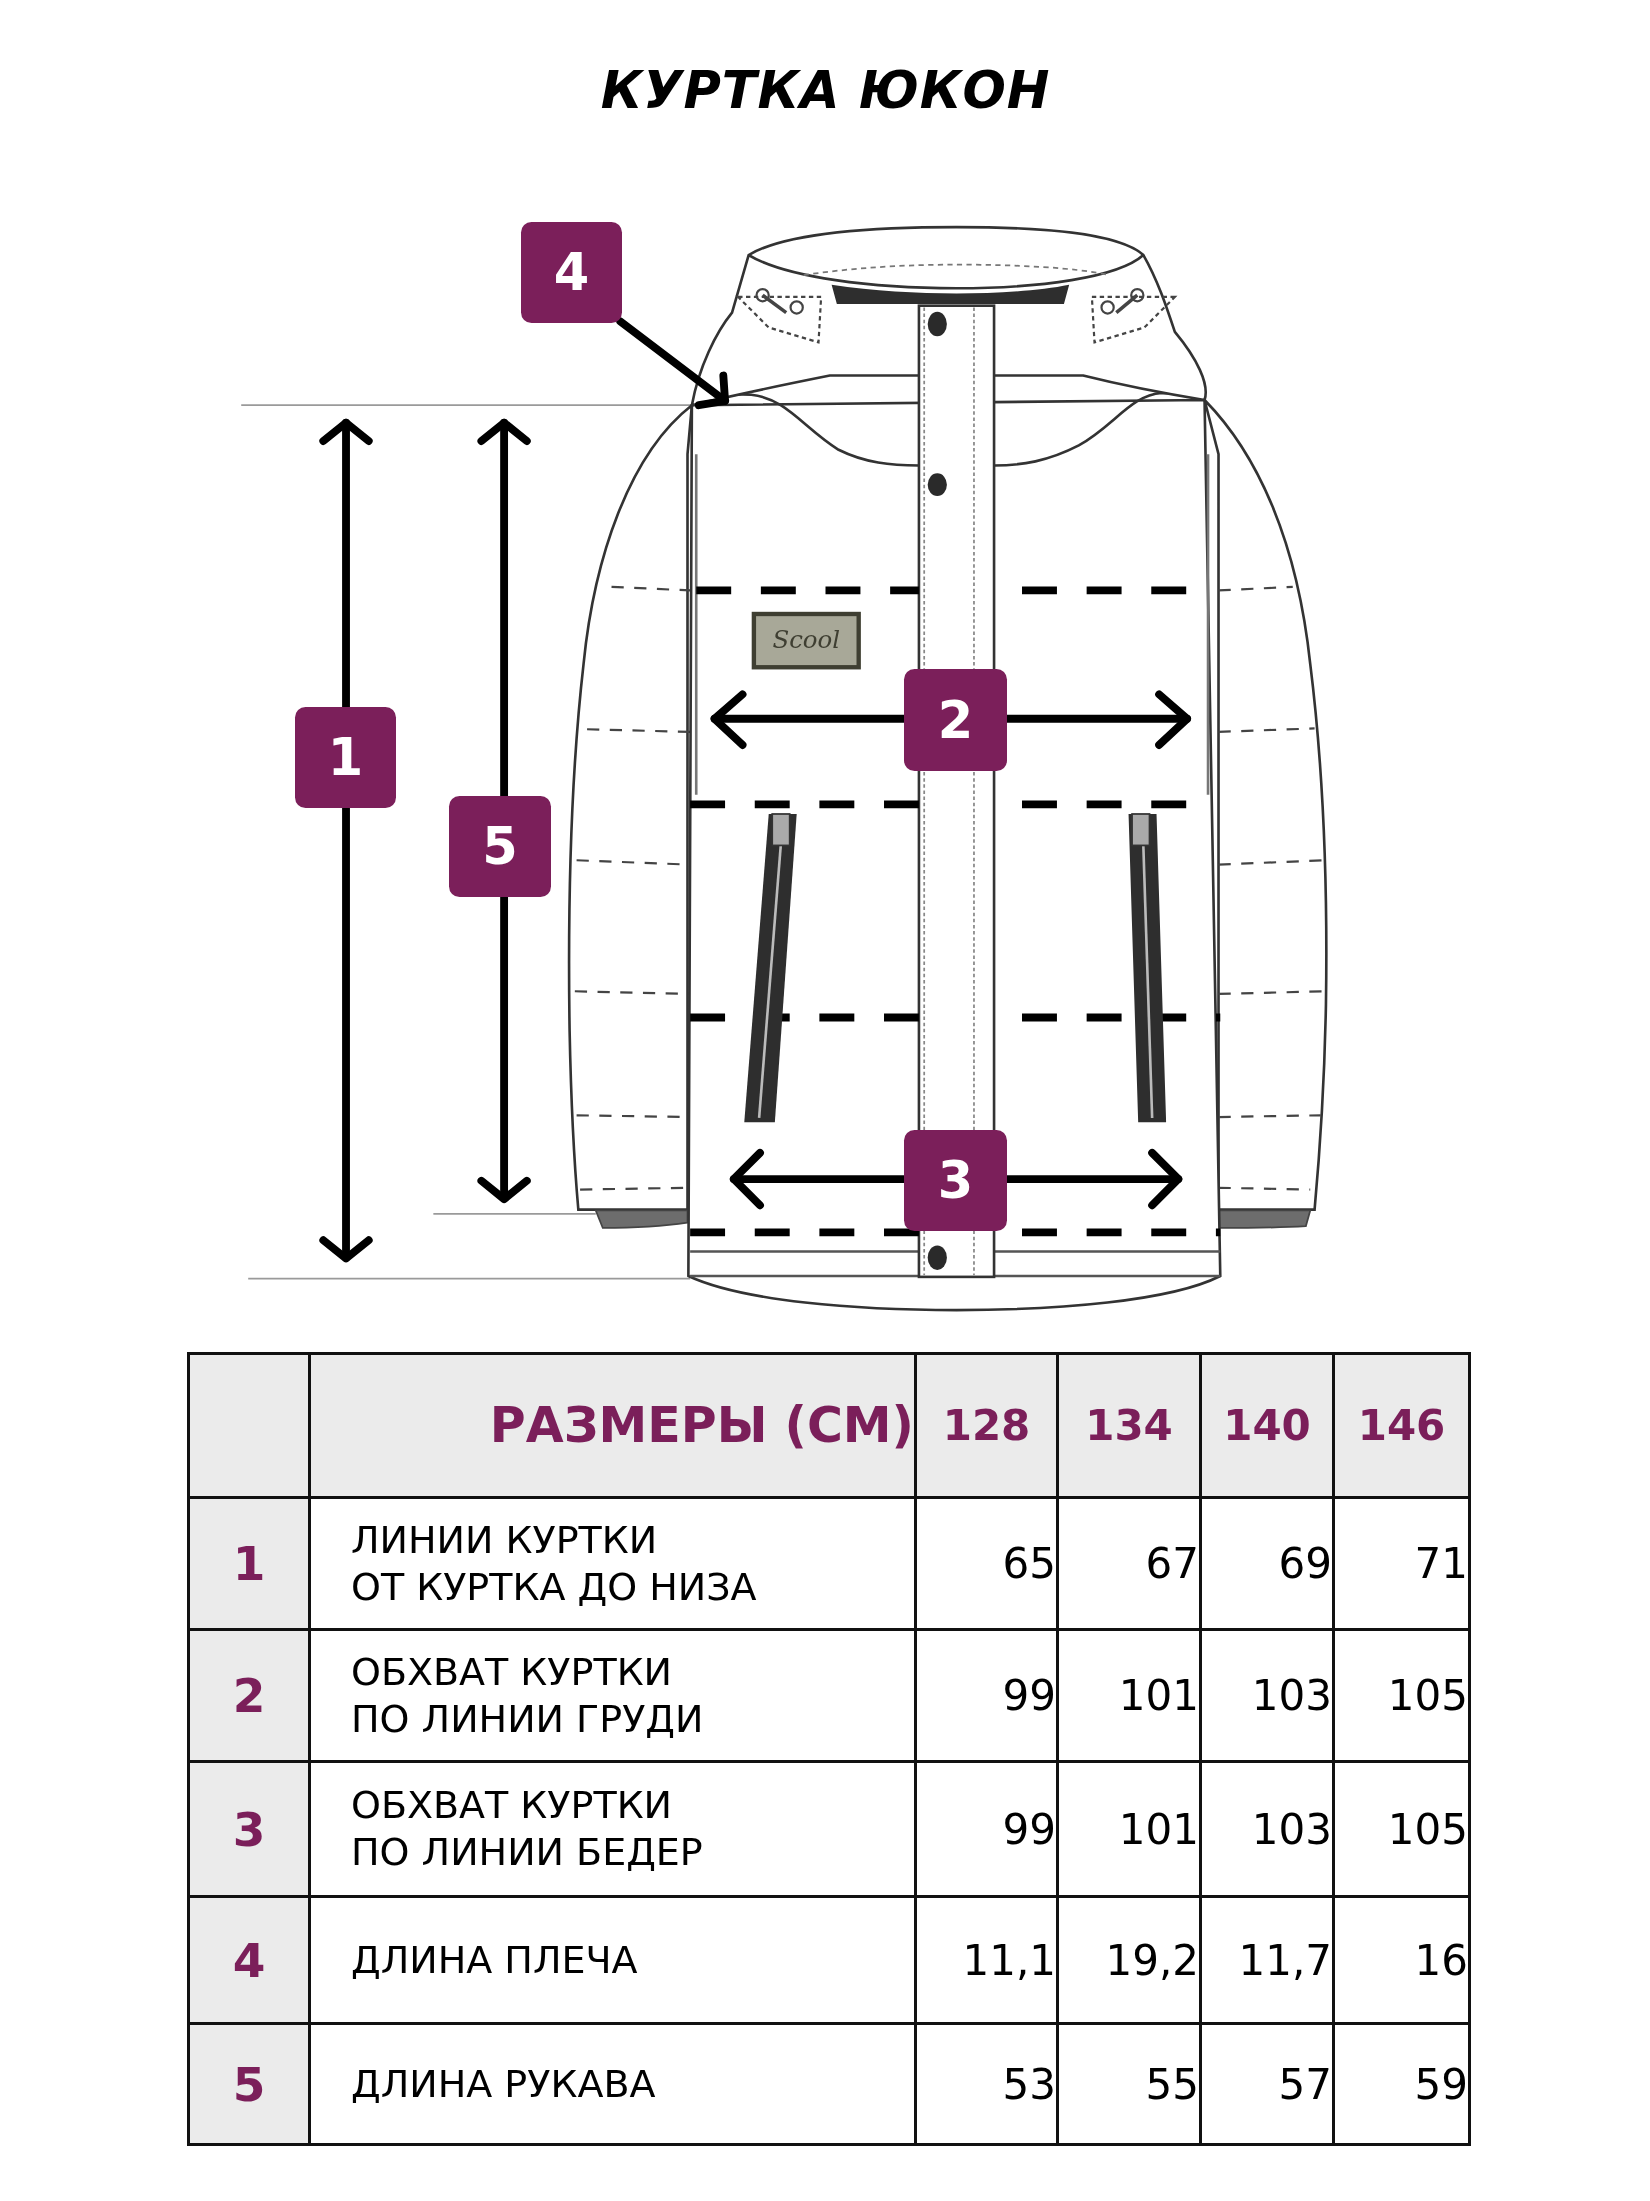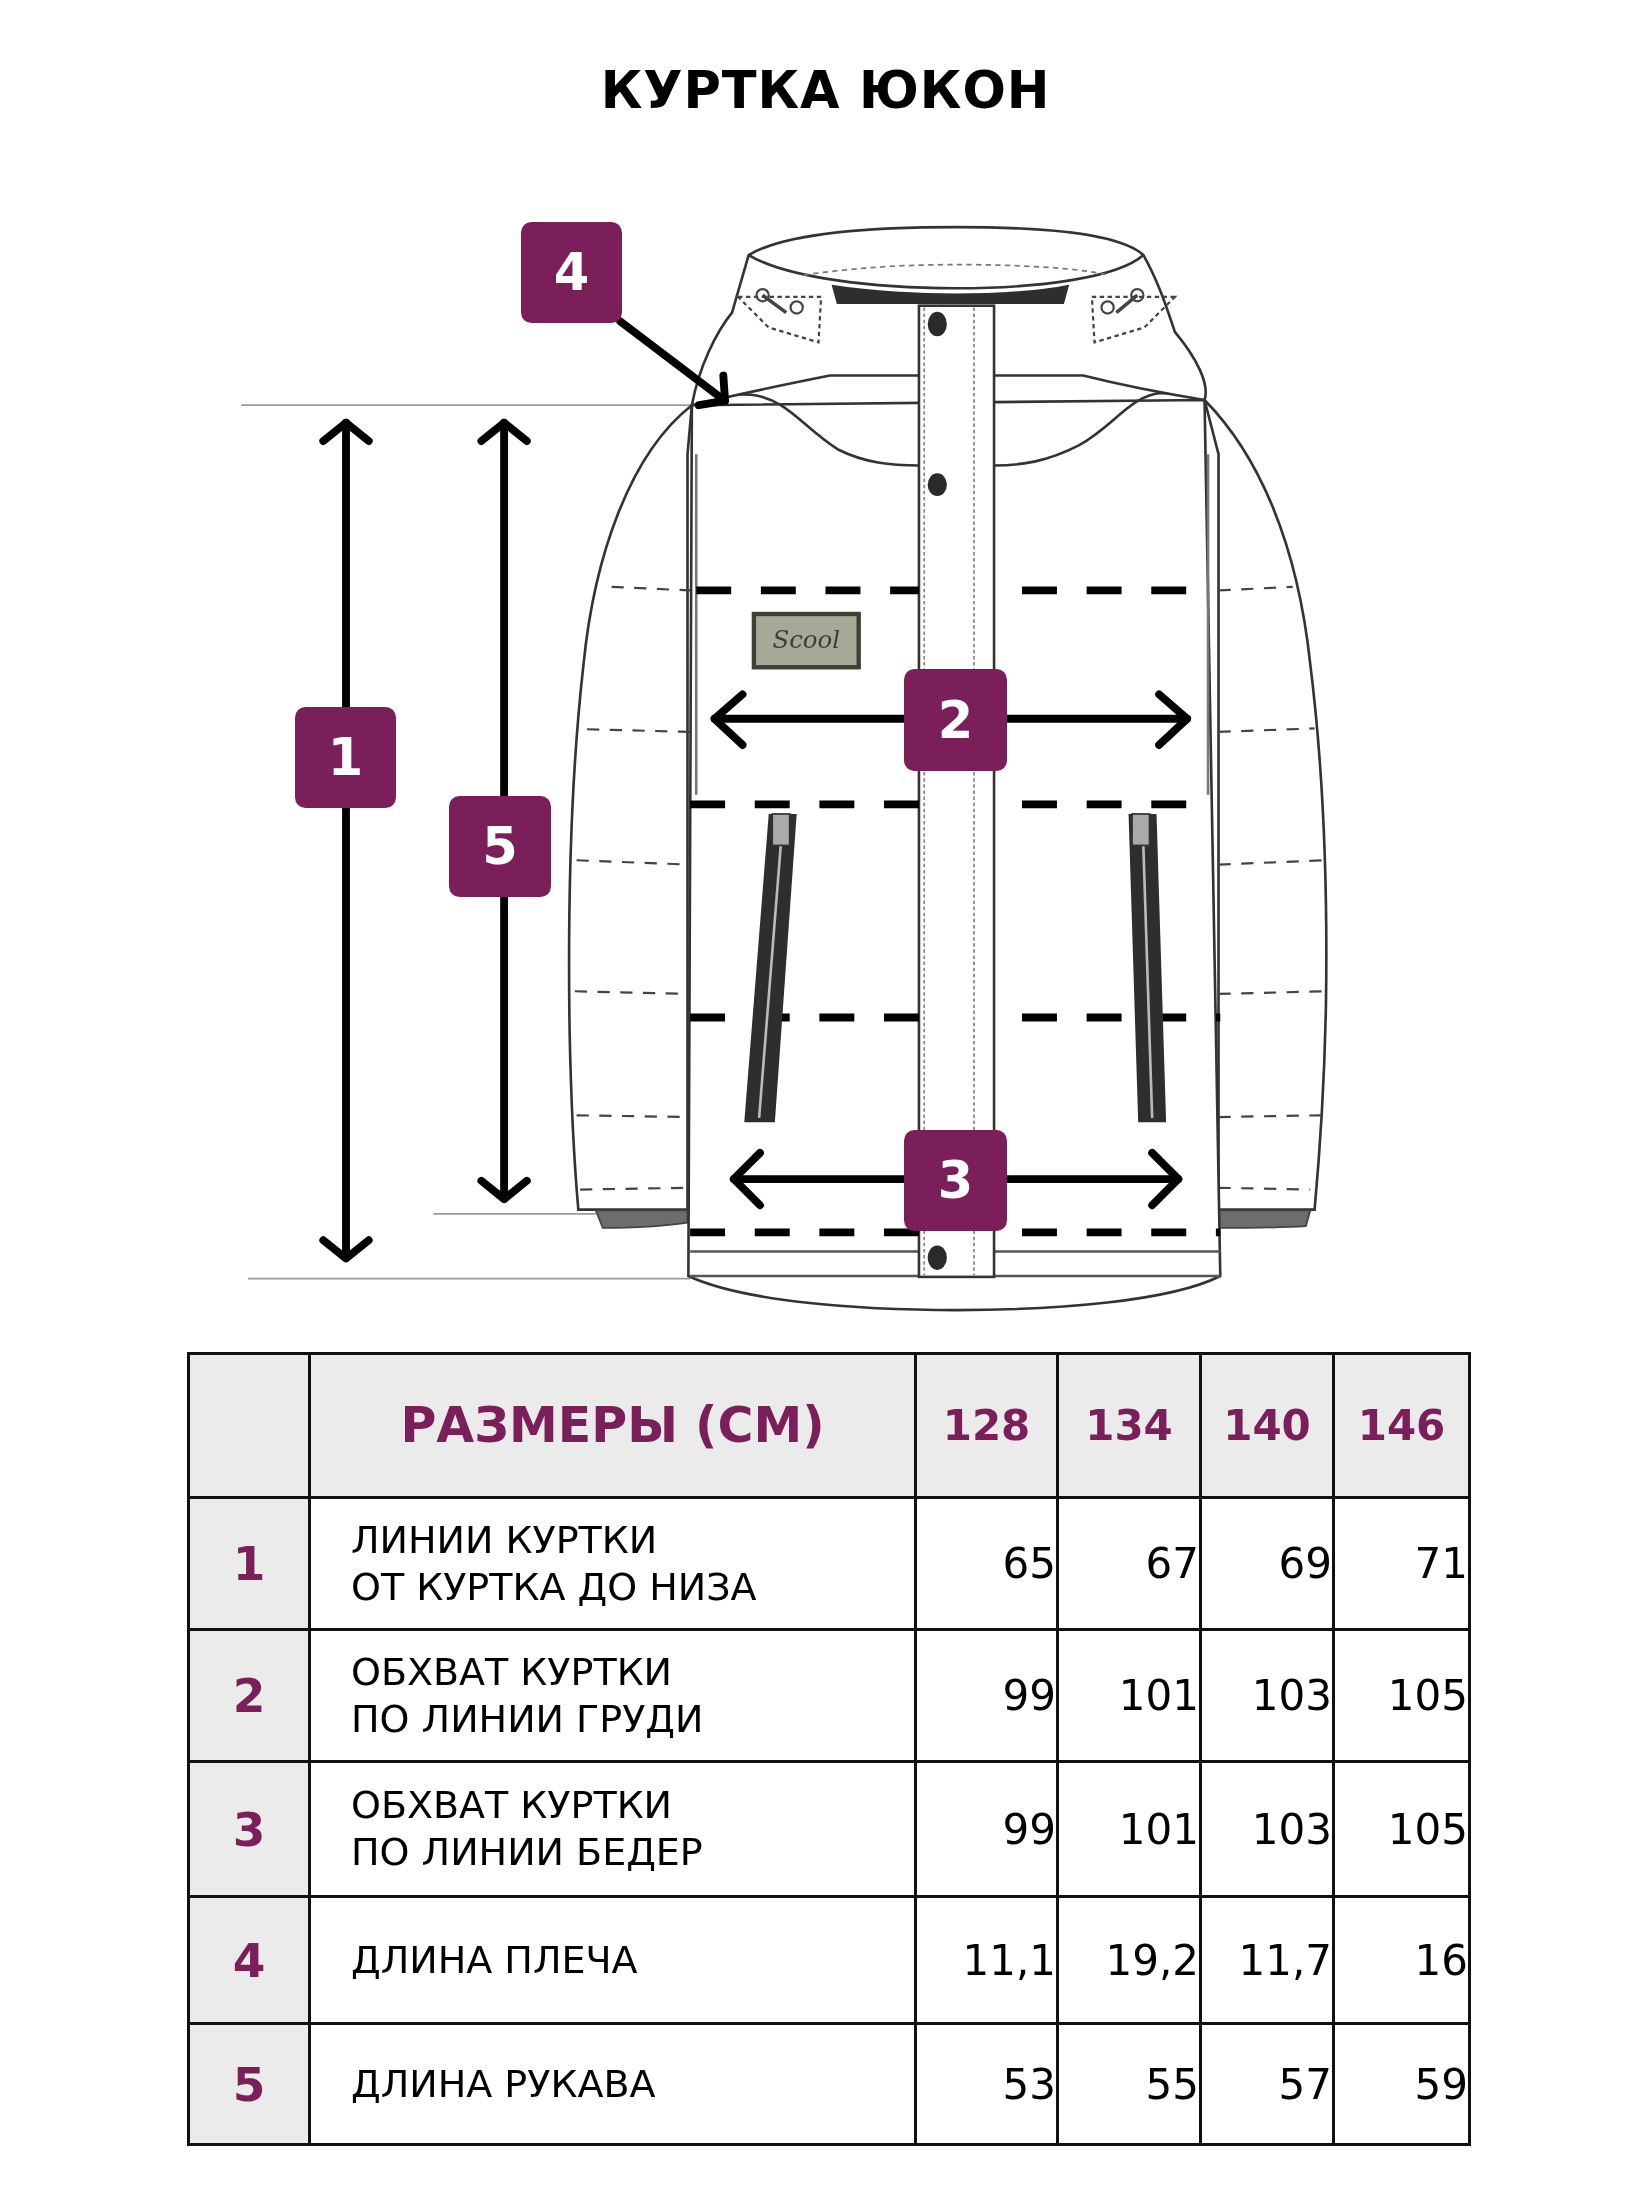--- a/index.html
+++ b/index.html
@@ -1,27 +1,27 @@
 <!DOCTYPE html>
 <html style="font-size:14px"><head>
 <meta charset="utf-8">
 <style>
   html, body { margin:0; padding:0; background:#ffffff; }
   body { width:1651px; height:2201px; position:relative; overflow:hidden;
          font-family:"DejaVu Sans", "Liberation Sans", sans-serif; color:#000; }
   .title { position:absolute; left:0; top:61px; width:1651px; text-align:center;
-           font-weight:bold; font-size:51px; letter-spacing:0.9px; }
+           font-weight:bold; font-size:51px; letter-spacing:0.9px;font-style:italic; }
   .drawing { position:absolute; left:0; top:0; width:1651px; height:1345px; }
   .badge { position:absolute; background:#7b1f5a; border-radius:10.5px; color:#fff;
            font-weight:bold; font-size:51px; display:flex; align-items:center; justify-content:center; }
   .size-table { position:absolute; left:187px; top:1352px; width:1281px;
                 border-collapse:collapse; table-layout:fixed; }
   .size-table td, .size-table th { border:3.5px solid #111; padding:0; }
   .size-table thead th { background:#ebebeb; height:141px; color:#7b1f5a; font-weight:bold; }
-  .size-table thead th.hdr-label { font-size:49px; }
+  .size-table thead th.hdr-label { font-size:49px;text-align:right; }
   .size-table thead th.hdr-size { font-size:42px; }
   .size-table td.num { background:#ebebeb; color:#7b1f5a; font-weight:bold; font-size:47px; text-align:center; }
   .size-table td.label { font-size:38px; line-height:47px; padding-left:40px; text-align:left; }
   .size-table td.val { font-size:42px; text-align:right; }
   .size-table tbody tr.r1 { height:132px; }
   .size-table tbody tr.r2 { height:132px; }
   .size-table tbody tr.r3 { height:135px; }
   .size-table tbody tr.r4 { height:127px; }
   .size-table tbody tr.r5 { height:121px; }
 </style>

